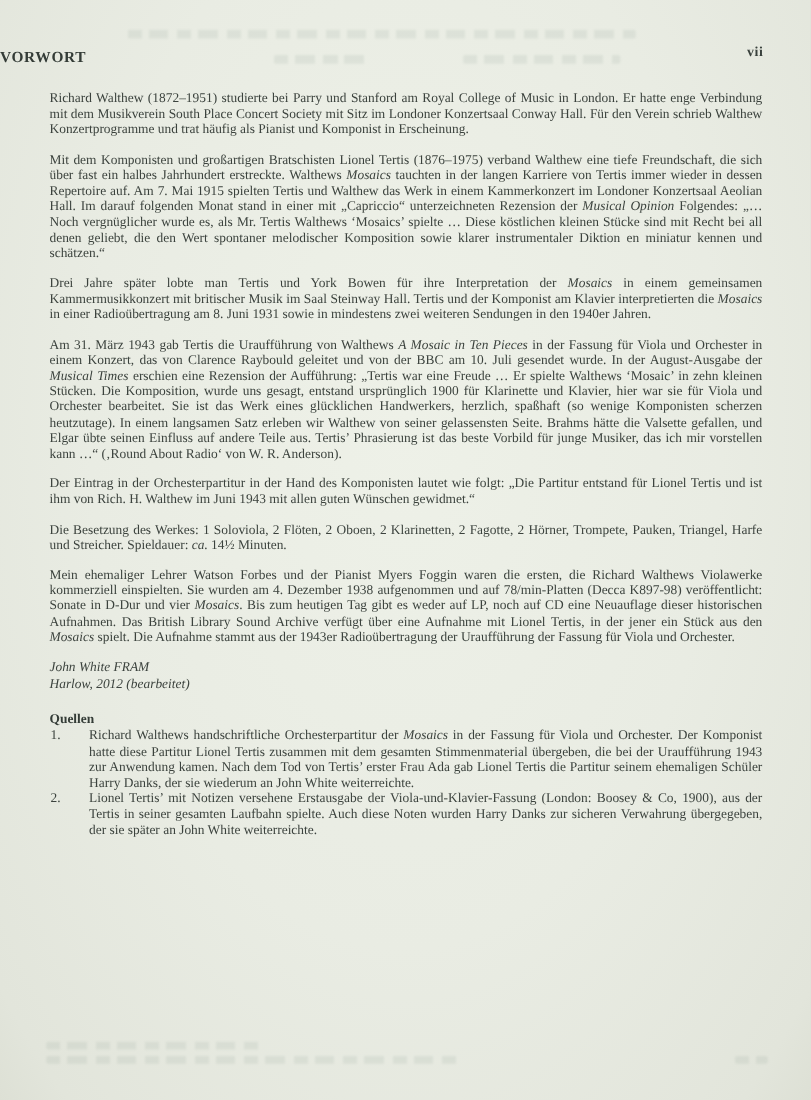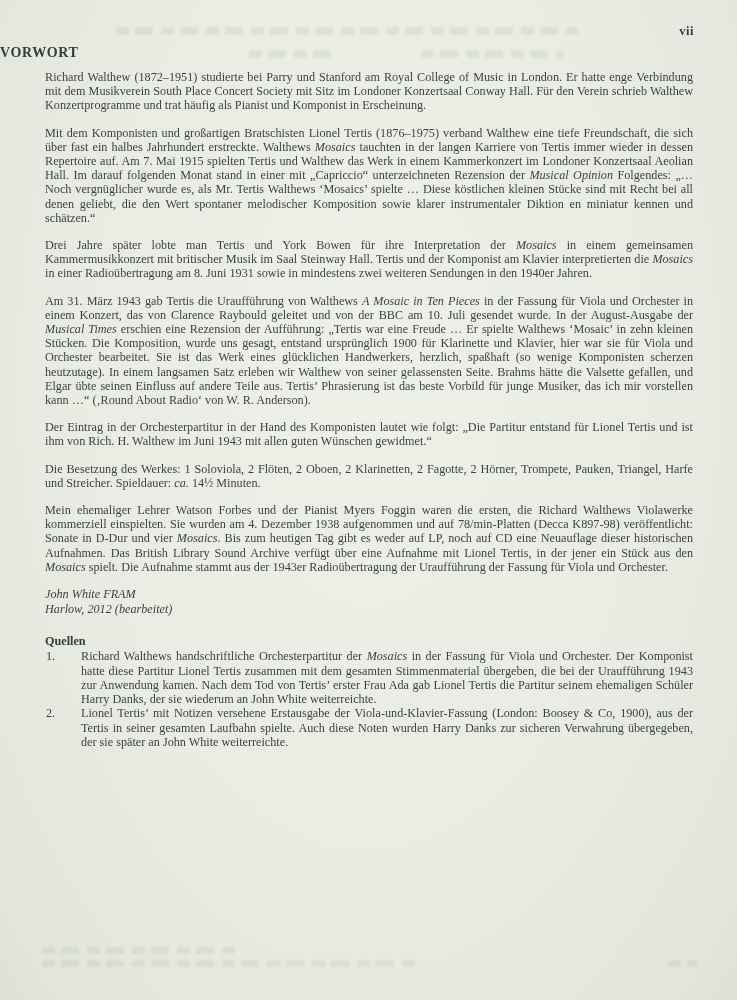--- a/index.html
+++ b/index.html
@@ -7,32 +7,32 @@
     width:737px;height:1000px;overflow:hidden;
     font-family:"Liberation Serif","DejaVu Serif",serif;
     background:#dfe2d8;
   }
   .page{
     position:relative;width:737px;height:1000px;
     background:radial-gradient(ellipse at 50% 38%, #eef1e8 0%, #e9ece3 55%, #e2e5db 92%, #dde0d5 100%);
     color:#3b423d;
   }
   .page-number{
-    position:absolute;top:24px;right:43px;
+    position:absolute;top:40px;right:43px;
     font-weight:bold;font-size:12.6px;letter-spacing:0.5px;color:#39413c;
   }
   .title{
     position:absolute;top:45px;left:0;width:737px;text-align:left;
     font-weight:bold;font-size:14px;letter-spacing:0.6px;color:#343c37;
   }
   .content{
     position:absolute;top:70px;left:45px;width:648px;
     font-size:12.2px;line-height:14.2px;text-align:justify;
   }
-  .content p{margin:0 0 13px 0;}
+  .content p{margin:12px 0 13px 0;}
   em{font-style:italic;}
   .signature{
     margin:6px 0 0 0;text-align:left;font-style:italic;line-height:14.6px;
   }
   .signature div{white-space:nowrap;}
   .section-heading{
     font-weight:bold;color:#343c37;margin:0 0 1px 0;
   }
   .sources{margin-top:18px;}
   .src-row{display:flex;}

